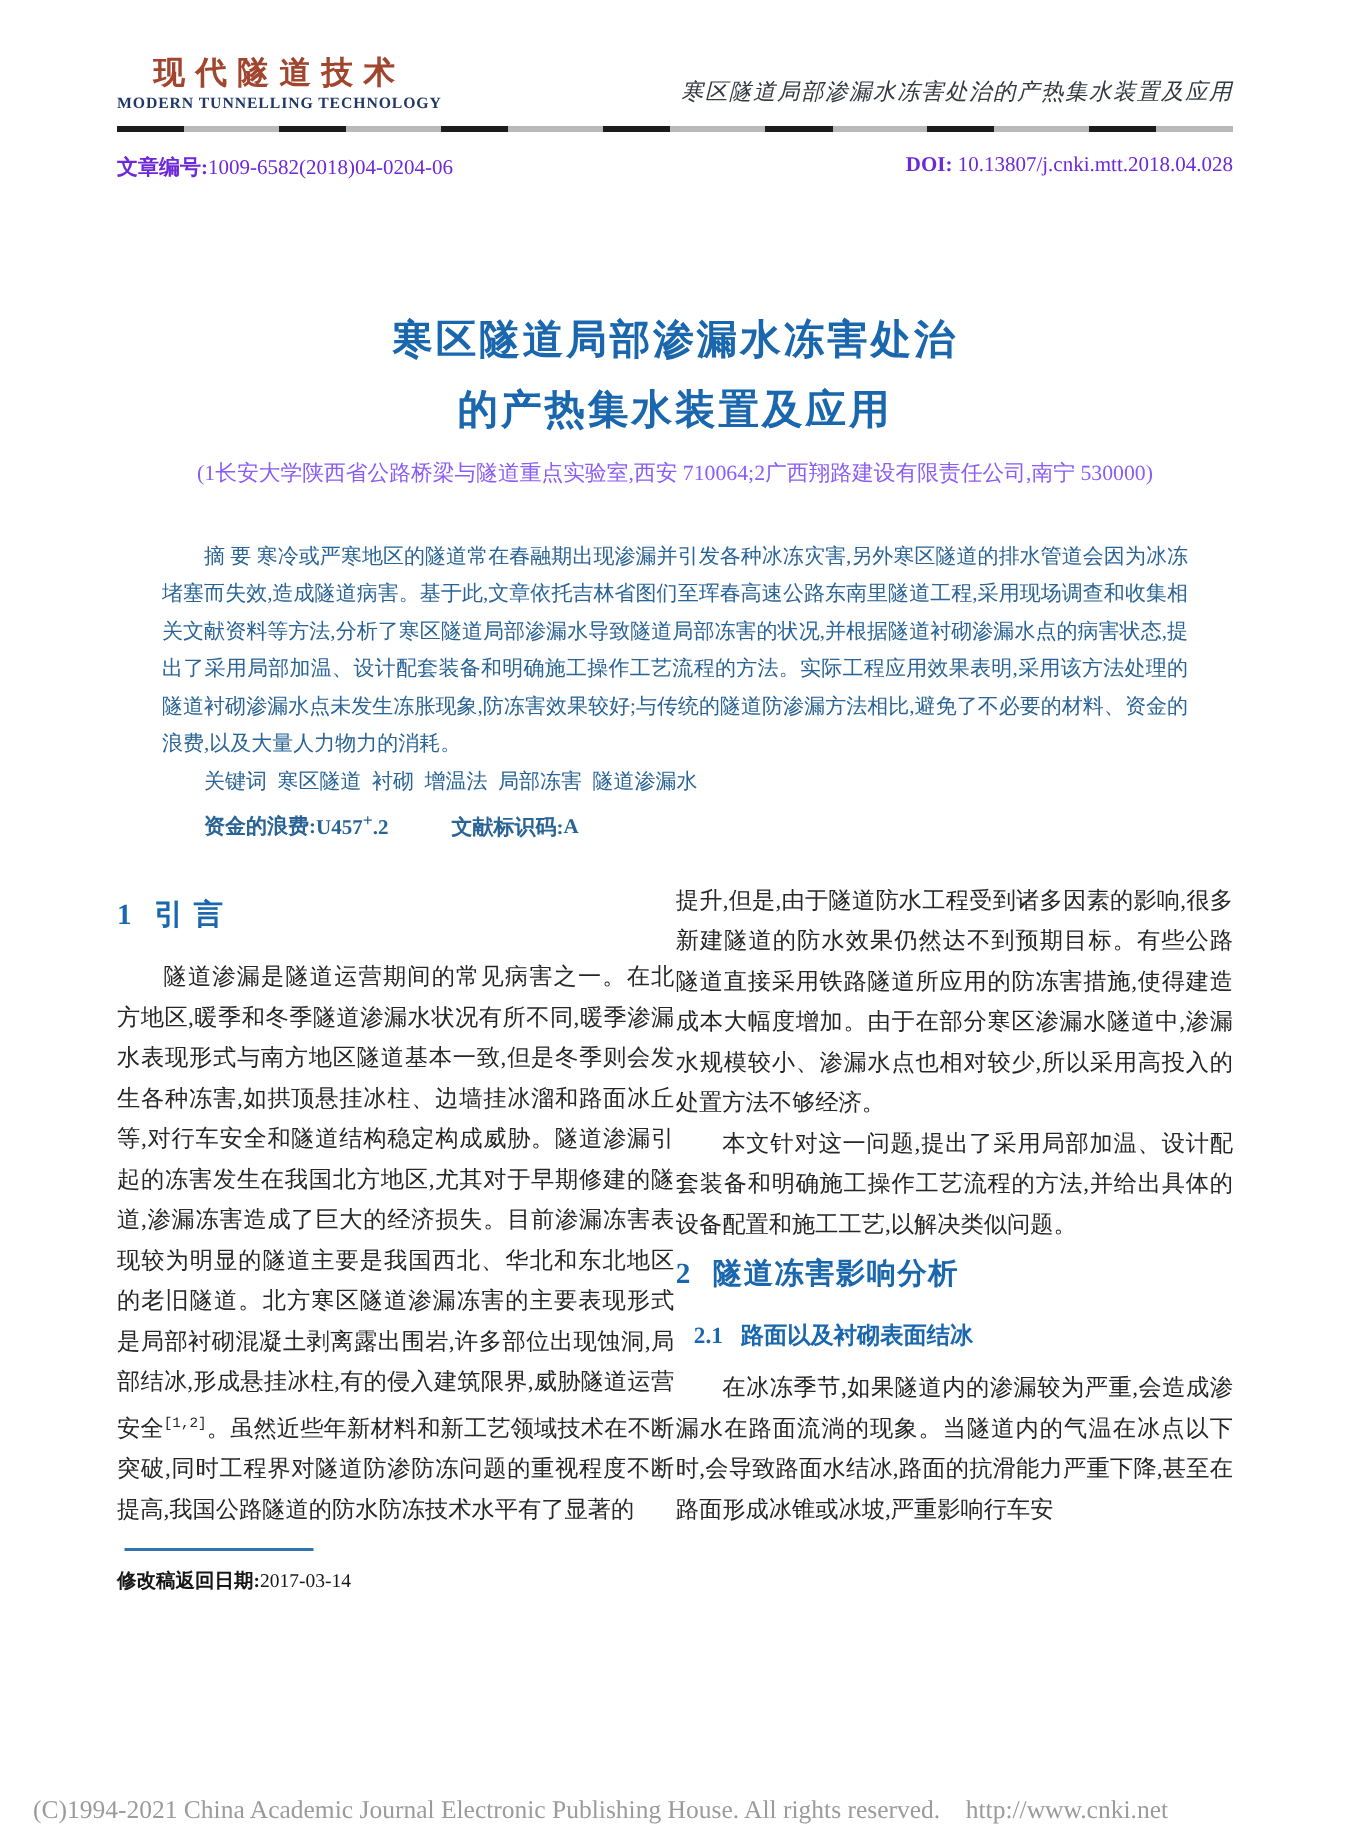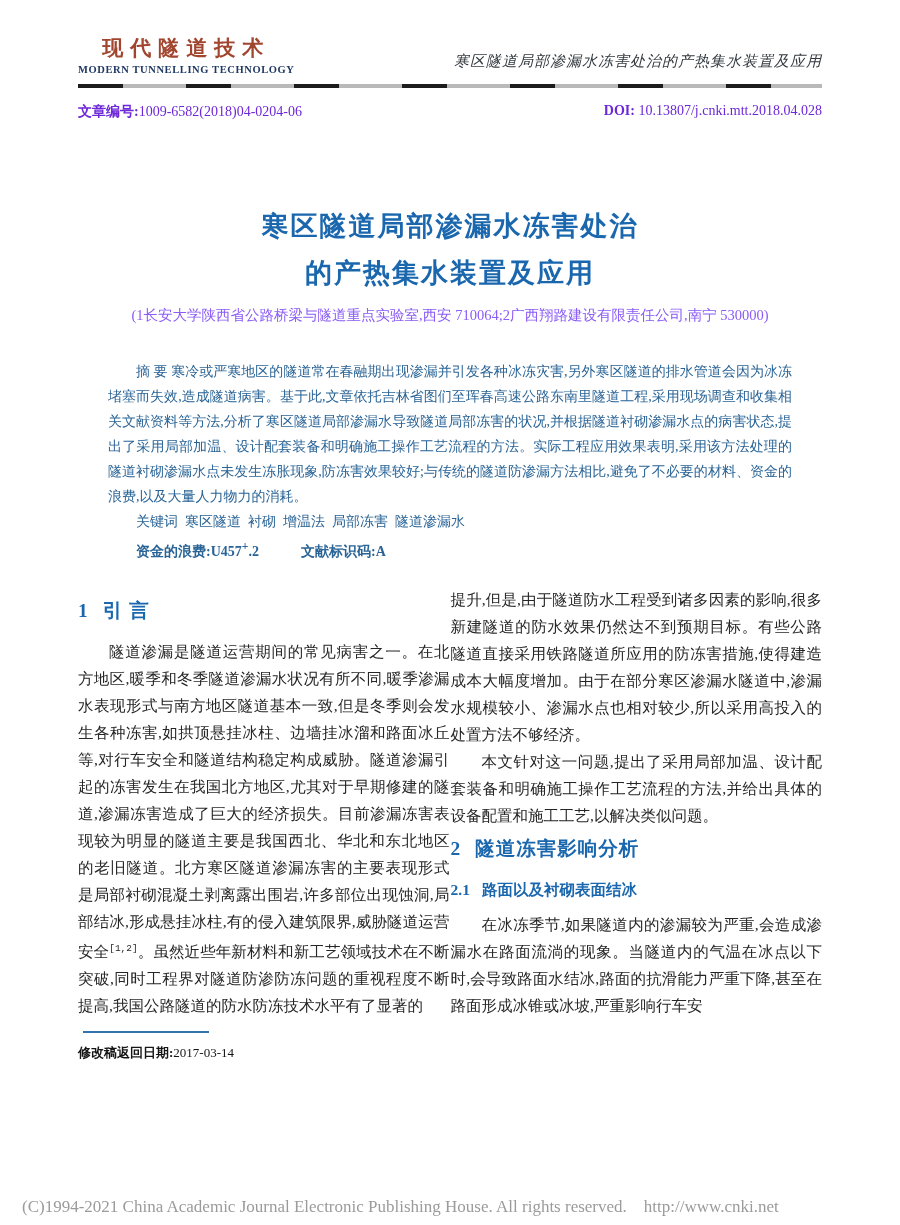--- a/index.html
+++ b/index.html
@@ -35,21 +35,21 @@
   .clc-gap{margin-left:42px;}
   .b{font-weight:normal;}
 
   
   .columns{display:flex;gap:1px;margin-top:22px;font-size:15.5px;line-height:27px;color:#262626;align-items:flex-end;}
   .col{width:372px;text-align:justify;}
   .col p{margin:0;}
   .indent{text-indent:2em;}
   h2.sec{font-size:19.5px;color:#1a67ae;font-weight:bold;margin:6px 0 14px;letter-spacing:1px;}
   h2.sec .num{margin-right:14px;}
-  h3.subsec{font-size:15.5px;color:#1a67ae;font-weight:bold;margin:10px 0 8px;}
+  h3.subsec{font-size:15.5px;color:#1a67ae;font-weight:bold;margin:10px 12px 8px;}
   h3.subsec .num{margin-right:12px;}
   sup.ref{font-size:9.5px;font-family:Liberation Mono, monospace;}
 
   
   .foot-rule{width:126px;height:2.5px;background:#3173ad;margin:12px 0 0 5px;}
   .footnotes{margin-top:9px;font-size:13px;line-height:21.5px;color:#161616;}
   .footnotes .lbl{font-weight:bold;}
 
   .copyright{position:absolute;left:22px;right:22px;bottom:8px;color:#9b9b9b;font-size:17px;
              font-family:"Liberation Serif",serif;white-space:pre-wrap;}

